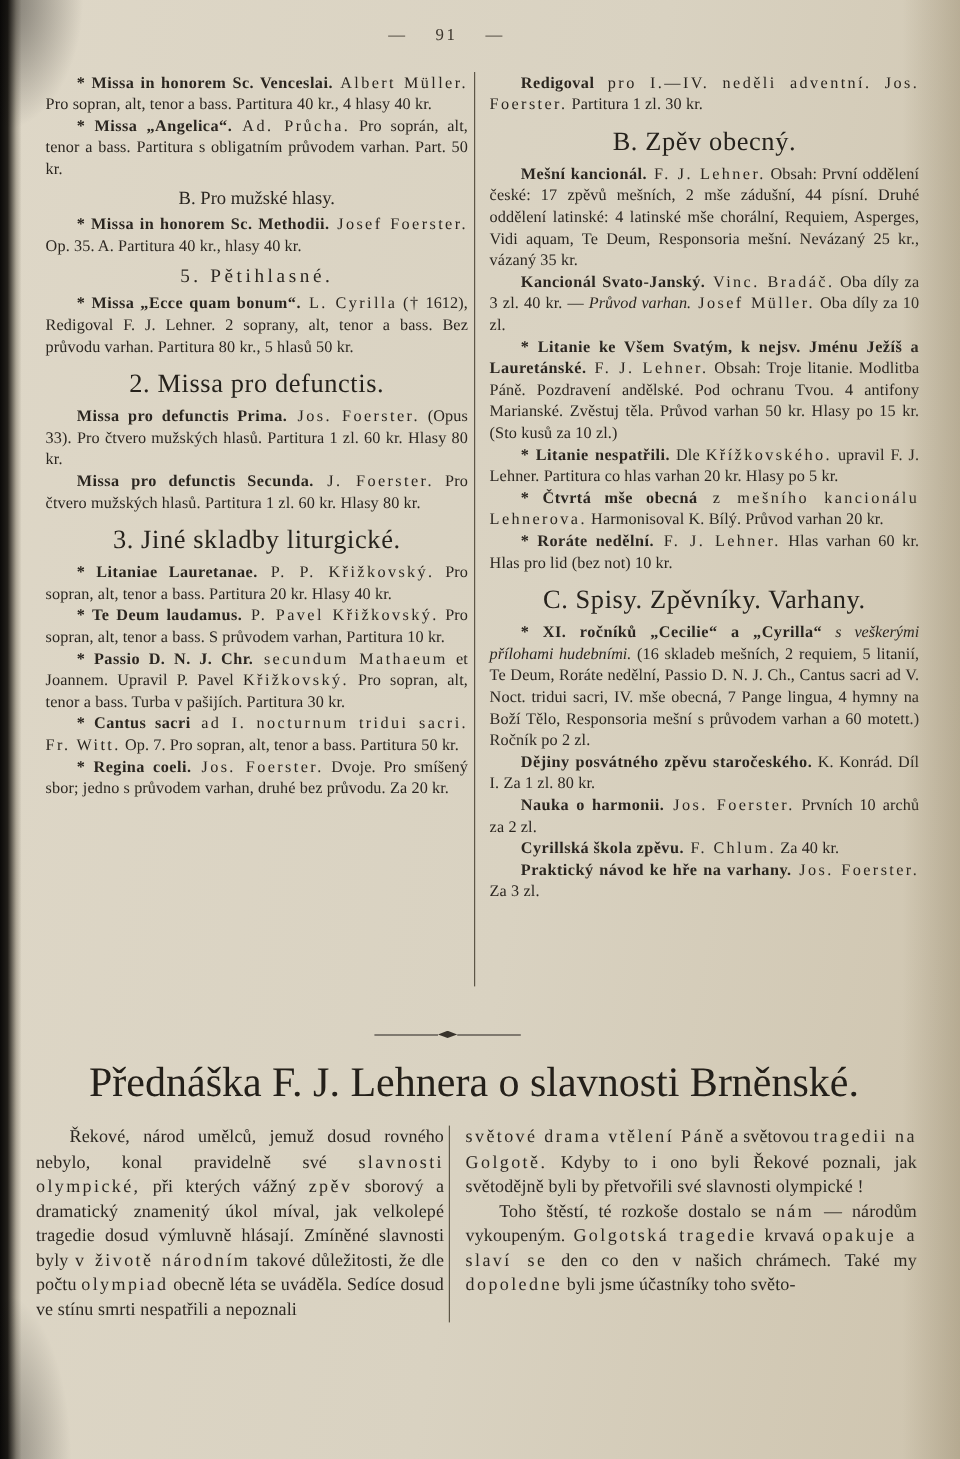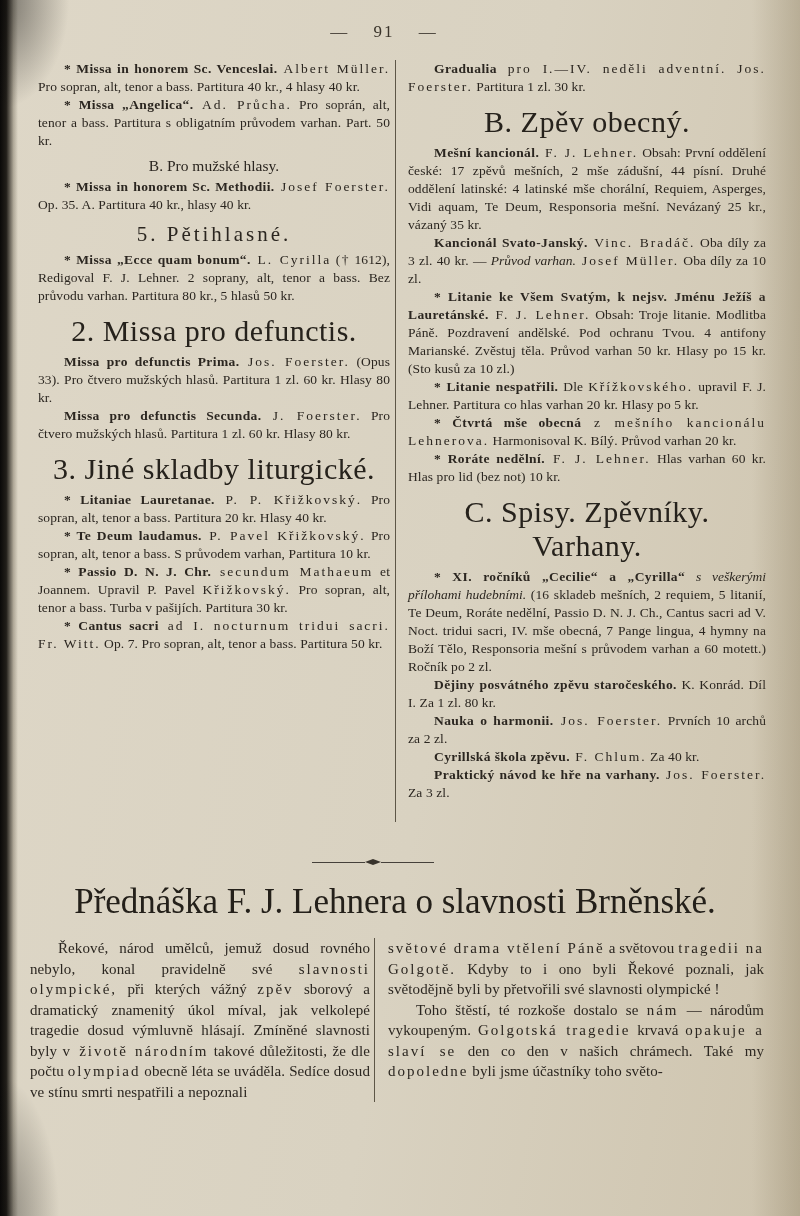--- a/index.html
+++ b/index.html
@@ -25,42 +25,42 @@
   }
   .corner-shade-bottom {
     position: absolute; left: 0; bottom: 0; width: 60px; height: 140px;
     background: radial-gradient(ellipse at 0 100%, rgba(10,9,8,.4), transparent 70%);
   }
   .right-shade {
     position: absolute; right: 0; top: 0; bottom: 0; width: 48px;
     background: linear-gradient(to right, rgba(140,126,96,0) 0%, rgba(140,126,96,.38) 100%);
   }
   .pagenum {
-    position: absolute; top: 22px; left: 12px; width: 744px;
-    text-align: center; font-size: 17px; letter-spacing: 2px; word-spacing: 18px;
+    position: absolute; top: 22px; left: 0; width: 744px;
+    text-align: center; font-size: 14px; letter-spacing: 2px; word-spacing: 18px;
     color: #3a342b;
   }
   .catalog {
     position: absolute; top: 60px; left: 38px; width: 728px; height: 762px;
     display: flex;
   }
   .col-left { width: 352px; }
   .vrule { width: 1px; background: #5d5647; margin-left: 5px; }
   .col-right { flex: 1; padding-left: 12px; }
   .entry {
     margin: 0; text-indent: 26px; text-align: justify;
     font-size: 13.5px; line-height: 18px;
   }
   .seg-b { font-weight: 700; letter-spacing: .4px; }
   .seg-sp { letter-spacing: 2px; }
   .seg-i { font-style: italic; font-family: Liberation Serif, serif; }
   .seg-n { letter-spacing: .1px; }
   .h-bold   { font-weight: 400; font-size: 15.5px; text-align: center; margin: 7px 0 3px; }
-  .h-spaced { font-size: 21px; text-align: center; letter-spacing: 3px; margin: 8px 0 4px; }
-  .h-large  { font-size: 30px; text-align: center; letter-spacing: .5px; margin: 9px 0 5px; color: #26221c; }
+  .h-spaced { font-size: 16px; text-align: center; letter-spacing: 3px; margin: 8px 0 4px; }
+  .h-large  { font-size: 22px; text-align: center; letter-spacing: .5px; margin: 9px 0 5px; color: #26221c; }
   .ornament {
     position: absolute; top: 858px; left: 312px; width: 122px; height: 8px;
     display: flex; align-items: center;
   }
   .orn-line { flex: 1; height: 1px; background: #45403a; }
   .orn-diamond {
     width: 16px; height: 6px; background: #38332c;
     clip-path: polygon(0 50%, 50% 0, 100% 50%, 50% 100%);
   }
   .article-title {
@@ -94,24 +94,25 @@
         <div class="h-spaced">5. Pětihlasné.</div>
         <p class="entry"><span class="seg-b">* Missa „Ecce quam bonum“.</span><span class="seg-sp"> L. Cyrilla</span><span class="seg-n"> († 1612), Redigoval F. J. Lehner. 2 soprany, alt, tenor a bass. Bez průvodu varhan. Partitura 80 kr., 5 hlasů 50 kr.</span></p>
         <div class="h-large">2. Missa pro defunctis.</div>
         <p class="entry"><span class="seg-b">Missa pro defunctis Prima.</span><span class="seg-sp"> Jos. Foerster.</span><span class="seg-n"> (Opus 33). Pro čtvero mužských hlasů. Partitura 1 zl. 60 kr. Hlasy 80 kr.</span></p>
         <p class="entry"><span class="seg-b">Missa pro defunctis Secunda.</span><span class="seg-sp"> J. Foerster.</span><span class="seg-n"> Pro čtvero mužských hlasů. Partitura 1 zl. 60 kr. Hlasy 80 kr.</span></p>
         <div class="h-large">3. Jiné skladby liturgické.</div>
         <p class="entry"><span class="seg-b">* Litaniae Lauretanae.</span><span class="seg-sp"> P. P. Křižkovský.</span><span class="seg-n"> Pro sopran, alt, tenor a bass. Partitura 20 kr. Hlasy 40 kr.</span></p>
         <p class="entry"><span class="seg-b">* Te Deum laudamus.</span><span class="seg-sp"> P. Pavel Křižkovský.</span><span class="seg-n"> Pro sopran, alt, tenor a bass. S průvodem varhan, Partitura 10 kr.</span></p>
         <p class="entry"><span class="seg-b">* Passio D. N. J. Chr.</span><span class="seg-sp"> secundum Mathaeum</span><span class="seg-n"> et Joannem. Upravil P. Pavel </span><span class="seg-sp">Křižkovský.</span><span class="seg-n"> Pro sopran, alt, tenor a bass. Turba v pašijích. Partitura 30 kr.</span></p>
         <p class="entry"><span class="seg-b">* Cantus sacri</span><span class="seg-sp"> ad I. nocturnum tridui sacri. Fr. Witt.</span><span class="seg-n"> Op. 7. Pro sopran, alt, tenor a bass. Partitura 50 kr.</span></p>
+        <p class="entry"><span class="seg-b">* Regina coeli.</span><span class="seg-sp"> Jos. Foerster.</span><span class="seg-n"> Dvoje. Pro smíšený sbor; jedno s průvodem varhan, druhé bez průvodu. Za 20 kr.</span></p>
       </div>
     <div class="vrule"></div>
     <div class="col-right">
-        <p class="entry"><span class="seg-b">Gradualia</span><span class="seg-sp"> pro I.—IV. neděli adventní. Jos. Foerster.</span><span class="seg-n"> Partitura 1 zl. 30 kr.</span></p>
+        <p class="entry"><span class="seg-b">Redigoval</span><span class="seg-sp"> pro I.—IV. neděli adventní. Jos. Foerster.</span><span class="seg-n"> Partitura 1 zl. 30 kr.</span></p>
         <div class="h-large">B. Zpěv obecný.</div>
         <p class="entry"><span class="seg-b">Mešní kancionál.</span><span class="seg-sp"> F. J. Lehner.</span><span class="seg-n"> Obsah: První oddělení české: 17 zpěvů mešních, 2 mše zádušní, 44 písní. Druhé oddělení latinské: 4 latinské mše chorální, Requiem, Asperges, Vidi aquam, Te Deum, Responsoria mešní. Nevázaný 25 kr., vázaný 35 kr.</span></p>
         <p class="entry"><span class="seg-b">Kancionál Svato-Janský.</span><span class="seg-sp"> Vinc. Bradáč.</span><span class="seg-n"> Oba díly za 3 zl. 40 kr. — </span><span class="seg-i">Průvod varhan.</span><span class="seg-sp"> Josef Müller.</span><span class="seg-n"> Oba díly za 10 zl.</span></p>
         <p class="entry"><span class="seg-b">* Litanie ke Všem Svatým, k nejsv. Jménu Ježíš a Lauretánské.</span><span class="seg-sp"> F. J. Lehner.</span><span class="seg-n"> Obsah: Troje litanie. Modlitba Páně. Pozdravení andělské. Pod ochranu Tvou. 4 antifony Marianské. Zvěstuj těla. Průvod varhan 50 kr. Hlasy po 15 kr. (Sto kusů za 10 zl.)</span></p>
         <p class="entry"><span class="seg-b">* Litanie nespatřili.</span><span class="seg-n"> Dle </span><span class="seg-sp">Křížkovského.</span><span class="seg-n"> upravil F. J. Lehner. Partitura co hlas varhan 20 kr. Hlasy po 5 kr.</span></p>
         <p class="entry"><span class="seg-b">* Čtvrtá mše obecná</span><span class="seg-sp"> z mešního kancionálu Lehnerova.</span><span class="seg-n"> Harmonisoval K. Bílý. Průvod varhan 20 kr.</span></p>
         <p class="entry"><span class="seg-b">* Roráte nedělní.</span><span class="seg-sp"> F. J. Lehner.</span><span class="seg-n"> Hlas varhan 60 kr. Hlas pro lid (bez not) 10 kr.</span></p>
         <div class="h-large">C. Spisy. Zpěvníky. Varhany.</div>
         <p class="entry"><span class="seg-b">* XI. ročníků „Cecilie“ a „Cyrilla“</span><span class="seg-i"> s veškerými přílohami hudebními.</span><span class="seg-n"> (16 skladeb mešních, 2 requiem, 5 litanií, Te Deum, Roráte nedělní, Passio D. N. J. Ch., Cantus sacri ad V. Noct. tridui sacri, IV. mše obecná, 7 Pange lingua, 4 hymny na Boží Tělo, Responsoria mešní s průvodem varhan a 60 motett.) Ročník po 2 zl.</span></p>
         <p class="entry"><span class="seg-b">Dějiny posvátného zpěvu staročeského.</span><span class="seg-n"> K. Konrád. Díl I. Za 1 zl. 80 kr.</span></p>

